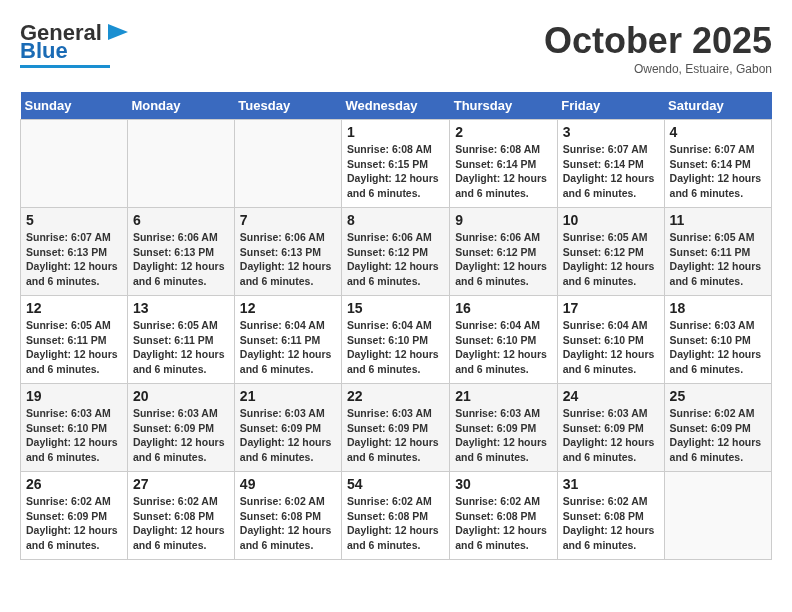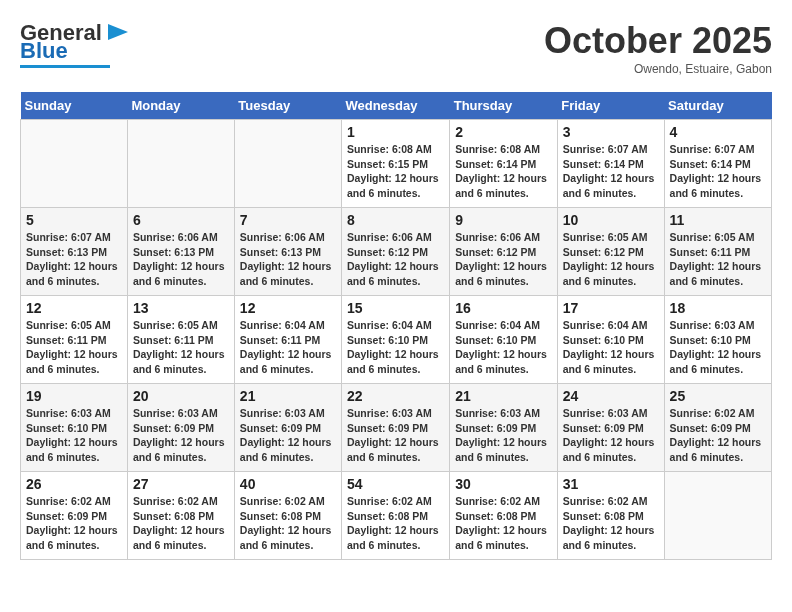--- a/index.html
+++ b/index.html
@@ -276,21 +276,21 @@
 Sunset: 6:09 PM
 Daylight: 12 hours and 6 minutes.</div>
         </td>
         <td>
           <span class="day-num">27</span>
           <div class="day-info">Sunrise: 6:02 AM
 Sunset: 6:08 PM
 Daylight: 12 hours and 6 minutes.</div>
         </td>
         <td>
-          <span class="day-num">40</span>
+          <span class="day-num">49</span>
           <div class="day-info">Sunrise: 6:02 AM
 Sunset: 6:08 PM
 Daylight: 12 hours and 6 minutes.</div>
         </td>
         <td>
           <span class="day-num">54</span>
           <div class="day-info">Sunrise: 6:02 AM
 Sunset: 6:08 PM
 Daylight: 12 hours and 6 minutes.</div>
         </td>

